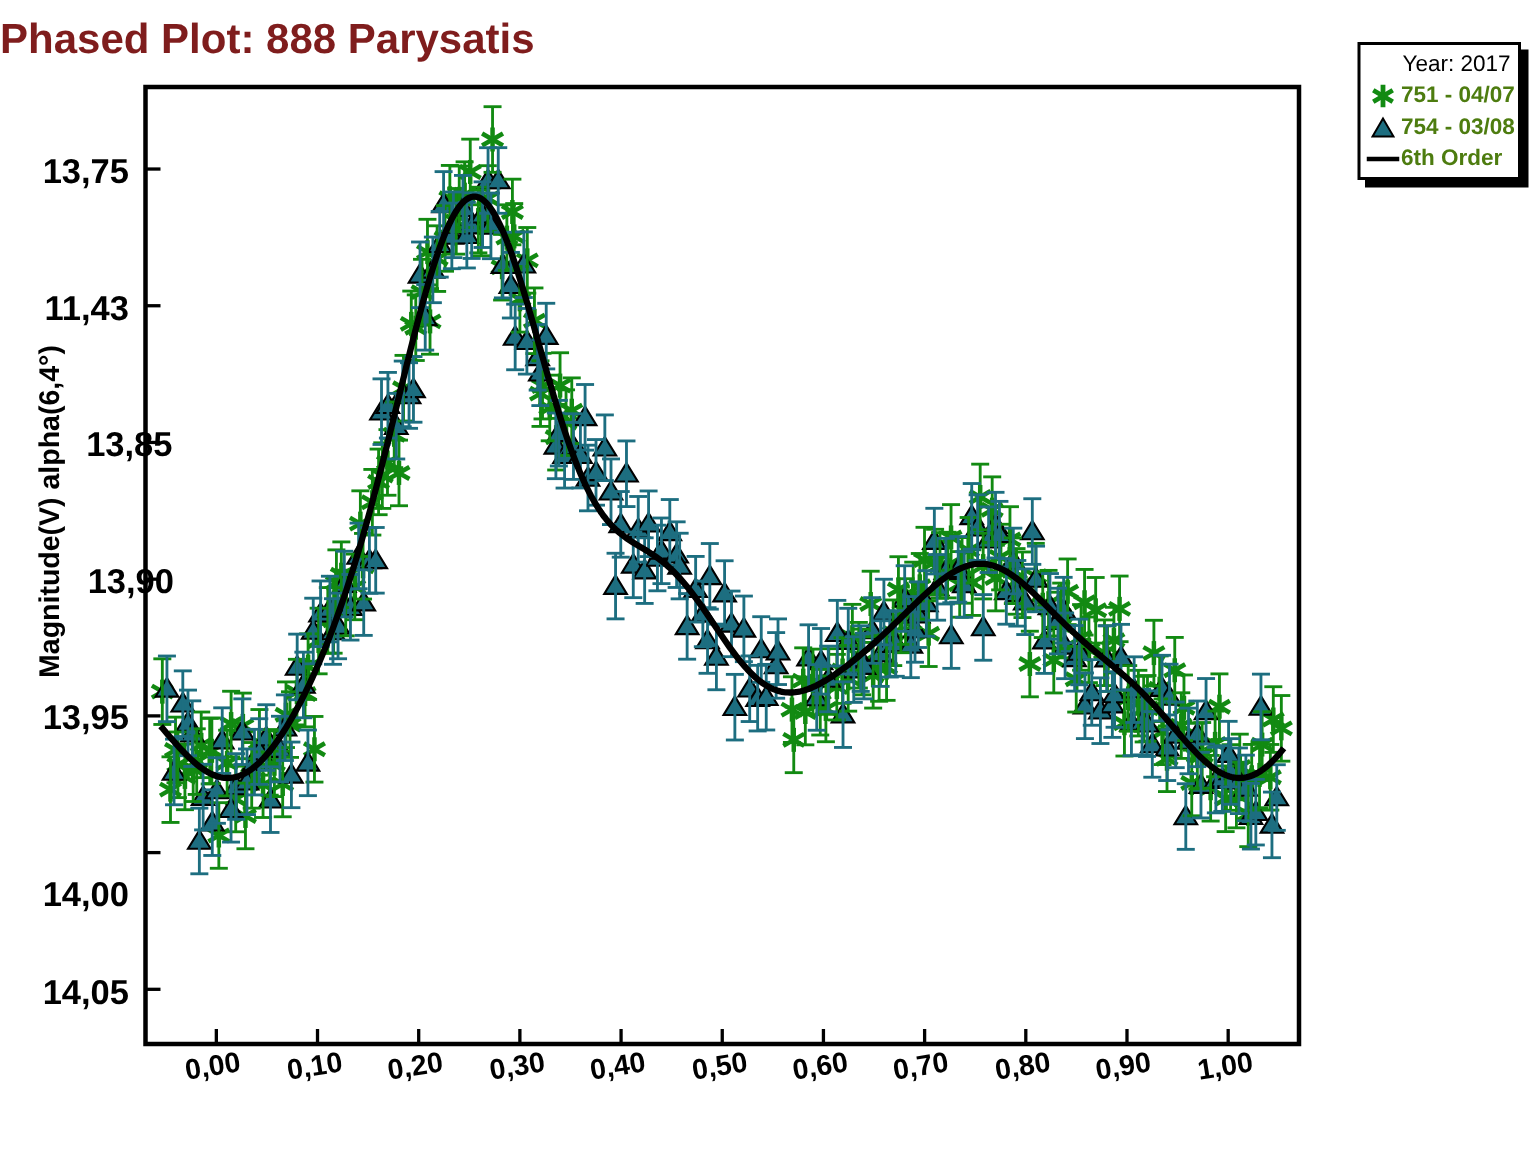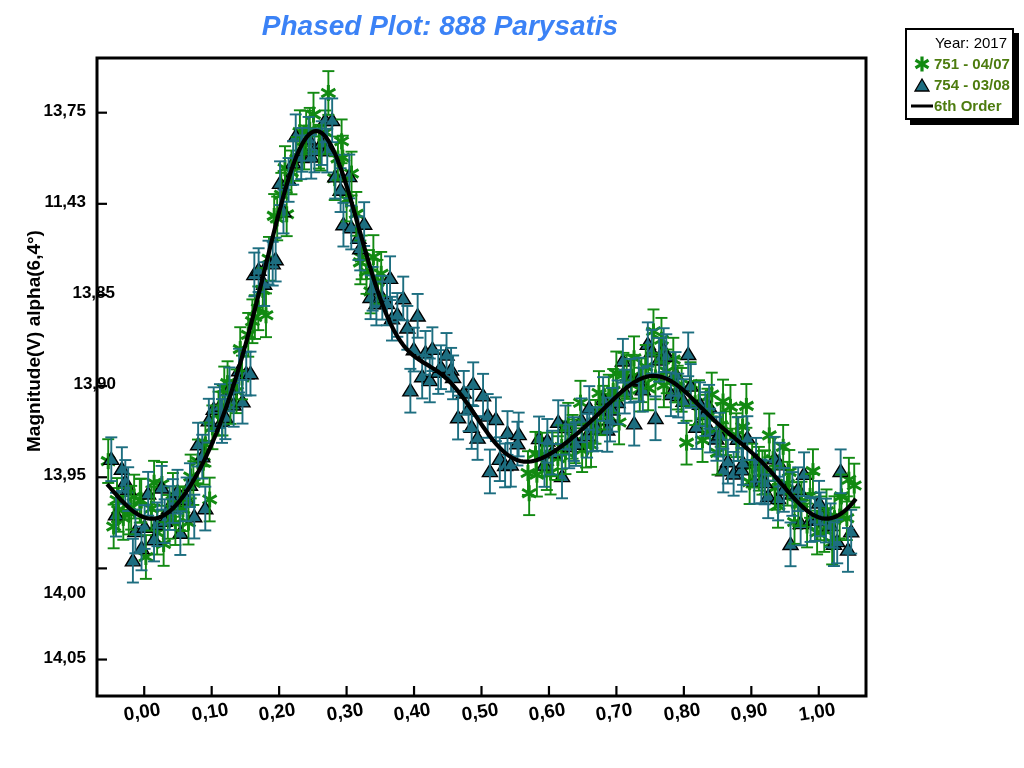--- a/index.html
+++ b/index.html
@@ -9,46 +9,44 @@
     background:#ffffff;
     font-family:"Liberation Sans", sans-serif;
     overflow:hidden;
     position:relative;
   }
   #root{position:absolute;left:0;top:0;width:1024px;height:768px;}
 
   .chart-title{
     position:absolute;
     left:0; top:10px; width:880px;
-    text-align:center;
     font-size:28px;
     font-weight:bold;
-    color:#3b82f6;
+    color:#7f1d1d;
     letter-spacing:0px;
-    font-style:italic;
   }
 
   .plot-svg{position:absolute;left:0;top:0;}
 
   .ylabel{
     position:absolute;
     left:-196px; top:330px;
     width:460px;
     transform:rotate(-90deg);
     transform-origin:center center;
     text-align:center;
     font-size:19px;
     font-weight:bold;
     color:#000;
   }
 
   .ytick-label{
     position:absolute;
     text-align:right;
-    font-size:17px;
+    font-size:23px;
     font-weight:bold;
     color:#000;
     width:86px;
   }
 
   .xtick-label{
     position:absolute;
     font-size:19px;
     font-weight:bold;
     color:#000;

